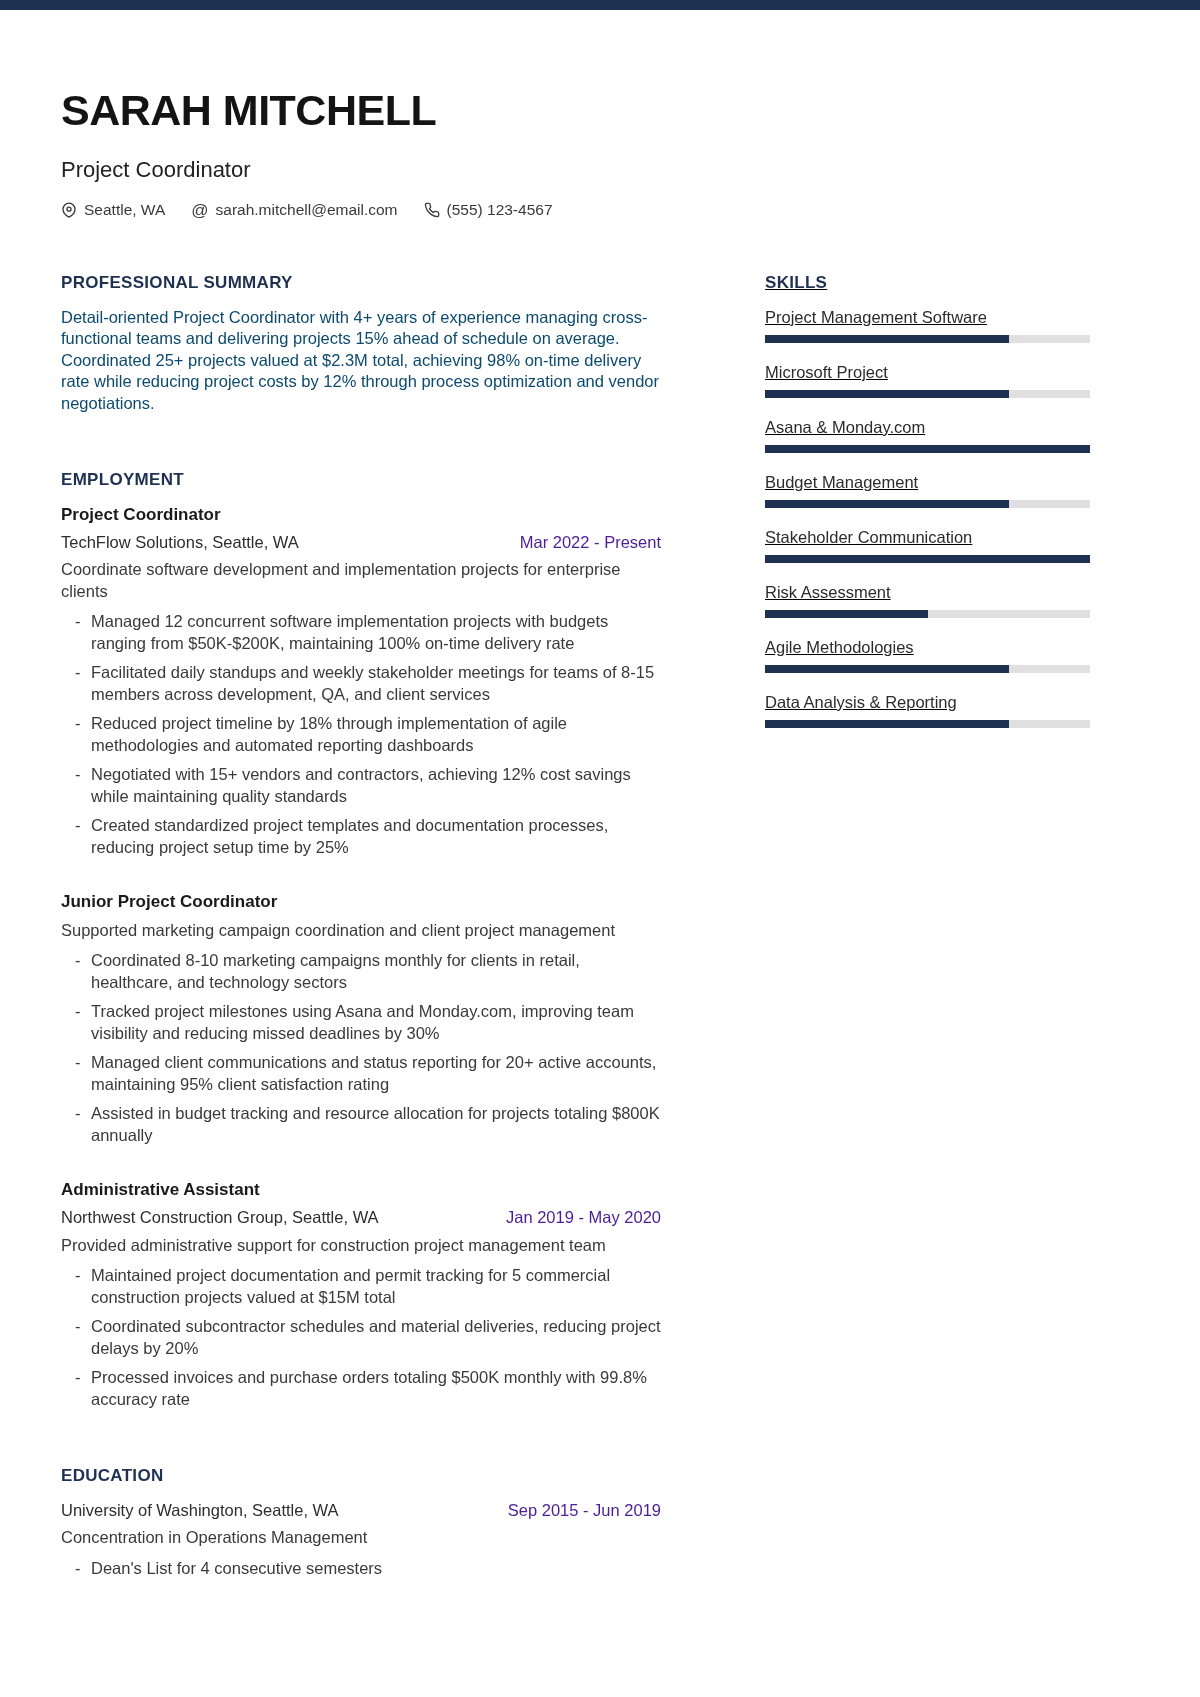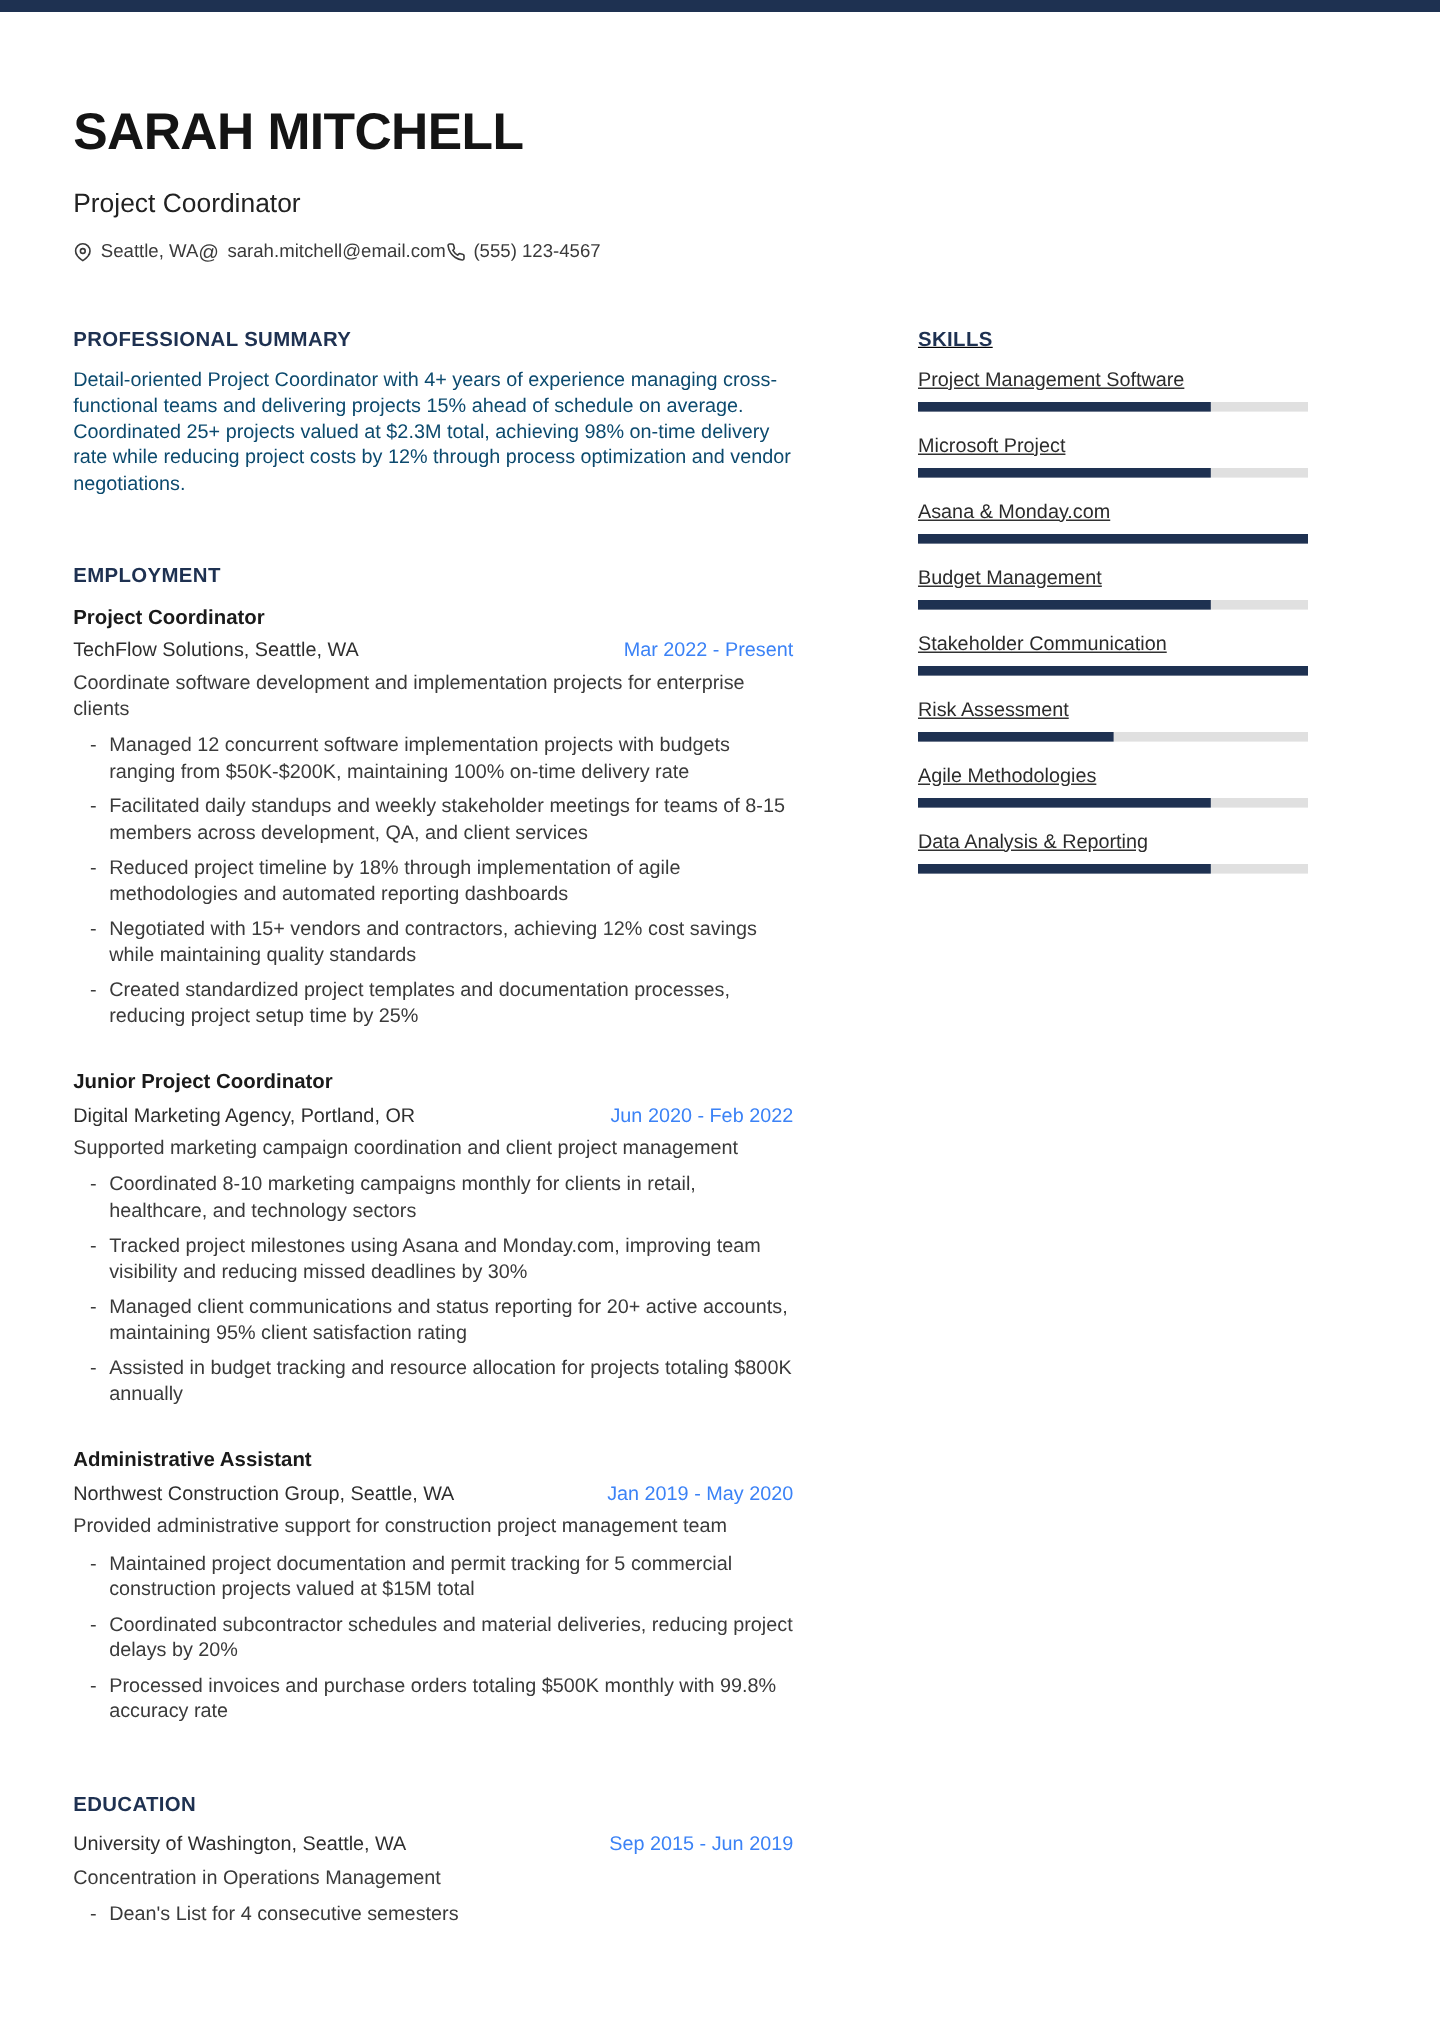--- a/index.html
+++ b/index.html
@@ -9,21 +9,21 @@
     -webkit-font-smoothing:antialiased;
   }
   .top-bar{height:10px;width:100%;background:var(--accent,#1e3151);}
   .page{padding:78px 88px 0 61px;}
   
   .name{
     font-size:43px;font-weight:700;letter-spacing:-0.5px;color:#141414;
     margin:0;line-height:1.05;
   }
   .person-title{font-size:22px;color:#222222;margin-top:25px;line-height:1.1;}
-  .contact-row{display:flex;align-items:flex-end;margin-top:19px;color:#3a3a3a;font-size:15.5px;}
+  .contact-row{display:flex;align-items:flex-end;gap:26px;margin-top:19px;color:#3a3a3a;font-size:15.5px;}
   .contact{display:flex;align-items:center;gap:7px;}
   .contact svg{display:block;}
   .at-glyph{font-size:17px;color:#3a3a3a;line-height:1;font-weight:400;}
   
   .columns{display:flex;gap:104px;margin-top:54px;}
   .left-col{width:600px;flex:0 0 600px;}
   .right-col{width:325px;flex:0 0 325px;text-decoration:underline;}
   
   .section-heading{
     font-size:17px;font-weight:700;color:var(--accent,#1e3151);
@@ -31,21 +31,21 @@
   }
   section{margin:0;}
   .section-gap{margin-top:56px;}
   .body-text{font-size:16.5px;line-height:21.5px;color:#0c4a6e;margin:0;}
   
   .job{margin-bottom:33px;}
   .job:last-child{margin-bottom:0;}
   .job-name{font-size:17px;font-weight:700;color:#1a1a1a;margin:0 0 7px 0;line-height:1.25;}
   .job-meta{display:flex;justify-content:space-between;align-items:baseline;
     font-size:16.5px;color:#2e2e2e;margin-bottom:6px;line-height:1.3;}
-  .job-dates{color:#3b82f6;white-space:nowrap;}
+  .job-dates{color:#4c1d95;white-space:nowrap;}
   .job-desc{font-size:16.5px;color:#3a3a3a;margin:0 0 9px 0;line-height:21.5px;}
   .bullets{margin:0;}
   .bullet{display:flex;gap:0;font-size:16.5px;line-height:21.5px;color:#3a3a3a;
     margin-bottom:8px;padding-left:14px;}
   .bullet:last-child{margin-bottom:0;}
   .bullet .dash{flex:0 0 16px;}
   .bullet .bullet-text{flex:1 1 auto;}
   
   .skill-item{margin-bottom:12px;}
   .skill-label{font-size:16.5px;color:#2b2b2b;line-height:21px;margin-bottom:7px;}
@@ -125,24 +125,20 @@
 
   <div class="bullet">
     <span class="dash">-</span>
     <span class="bullet-text">Created standardized project templates and documentation processes, reducing project setup time by 25%</span>
   </div>
 </div>
   </div>
 
   <div class="job">
     <div class="job-name">Junior Project Coordinator</div>
-    <div class="job-meta">
-      <span>Digital Marketing Agency, Portland, OR</span>
-      <span class="job-dates">Jun 2020 - Feb 2022</span>
-    </div>
     <div class="job-desc">Supported marketing campaign coordination and client project management</div>
     <div class="bullets">
   <div class="bullet">
     <span class="dash">-</span>
     <span class="bullet-text">Coordinated 8-10 marketing campaigns monthly for clients in retail, healthcare, and technology sectors</span>
   </div>
 
   <div class="bullet">
     <span class="dash">-</span>
     <span class="bullet-text">Tracked project milestones using Asana and Monday.com, improving team visibility and reducing missed deadlines by 30%</span>

